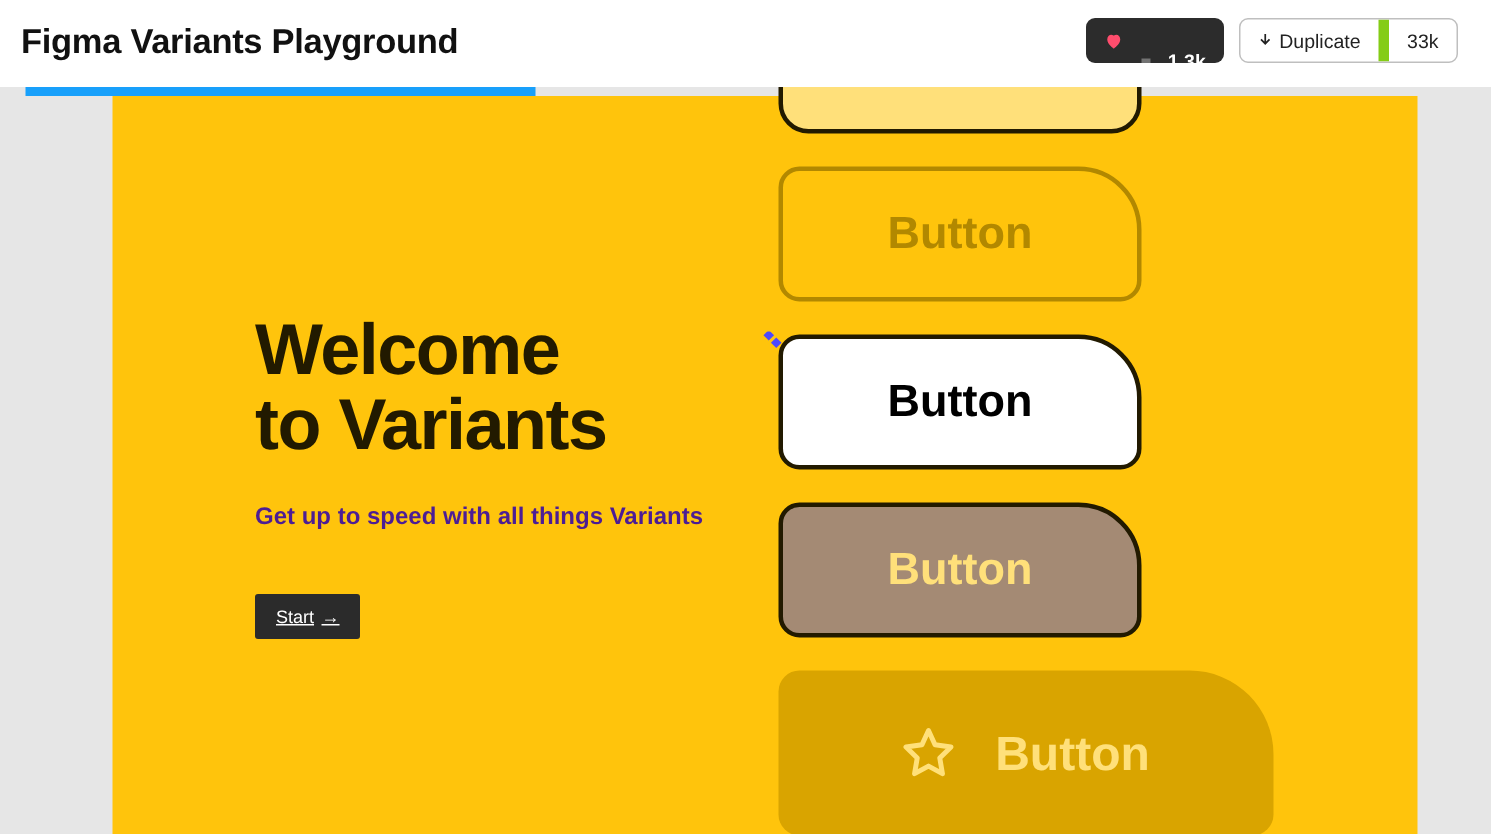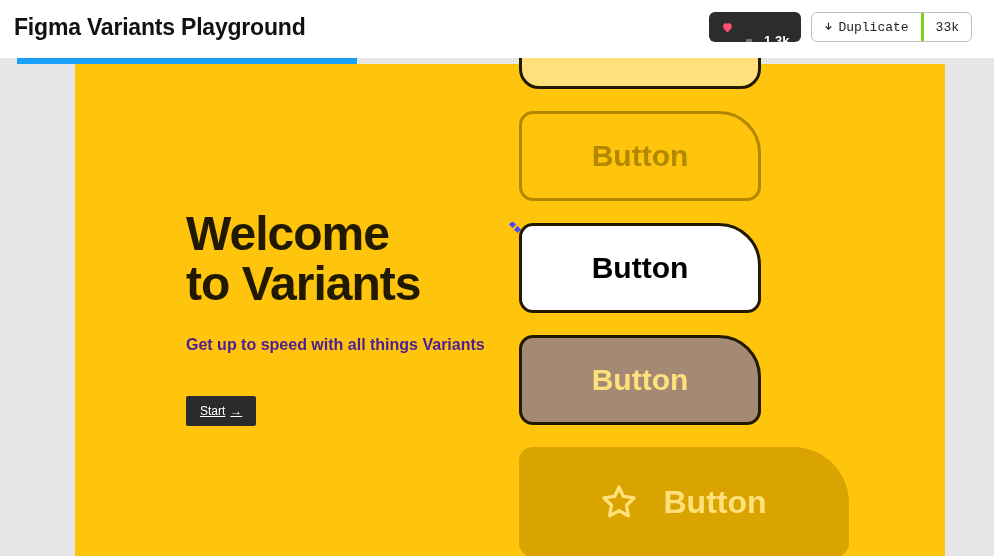--- a/index.html
+++ b/index.html
@@ -53,34 +53,33 @@
     margin-top: 27px;
   }
   .pill-light {
     display: flex;
     align-items: stretch;
     border: 1px solid #bfbfbf;
     border-radius: 6px;
     overflow: hidden;
     height: 30px;
     background: #fff;
-    font-family: Liberation Mono, monospace;
   }
   .pill-light .seg {
     display: flex;
     align-items: center;
     justify-content: center;
     padding: 0 12px;
     font-size: 13px;
     font-weight: 500;
     color: #222;
     gap: 5px;
   }
   .pill-light .seg + .seg {
-    border-left: 3px solid #84cc16;
+    border-left: 7px solid #84cc16;
   }
 
   
   .heart-svg { width: 13px; height: 13px; fill: #ff4d6d; }
   .arrow-down-svg { width: 9px; height: 10px; stroke: #222; fill: none; stroke-width: 1.6; }
 
   
   .canvas-wrap {
     width: 994px;
     height: 498px;      
@@ -99,21 +98,21 @@
     left: 75px;
     top: 6px;
     width: 870px;   
     height: 600px;  
     background: #ffc40c;
   }
 
   
   .slide-copy {
     position: absolute;
-    left: 111px;
+    left: 95px;
     top: 145px;
     color: #221a00;
   }
   .slide-h1 {
     font-size: 48px;
     font-weight: 800;
     line-height: 1.05;
     margin: 0 0 26px 0;
     letter-spacing: -1px;
     color: #221a00;

